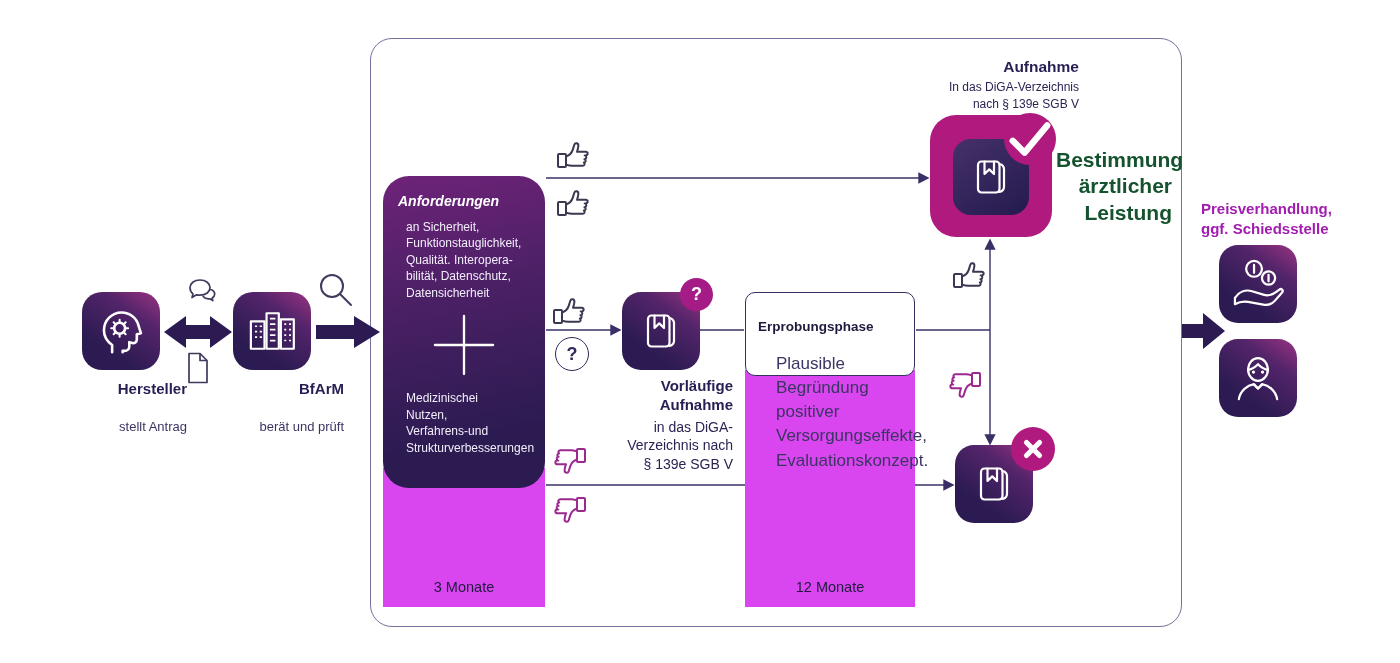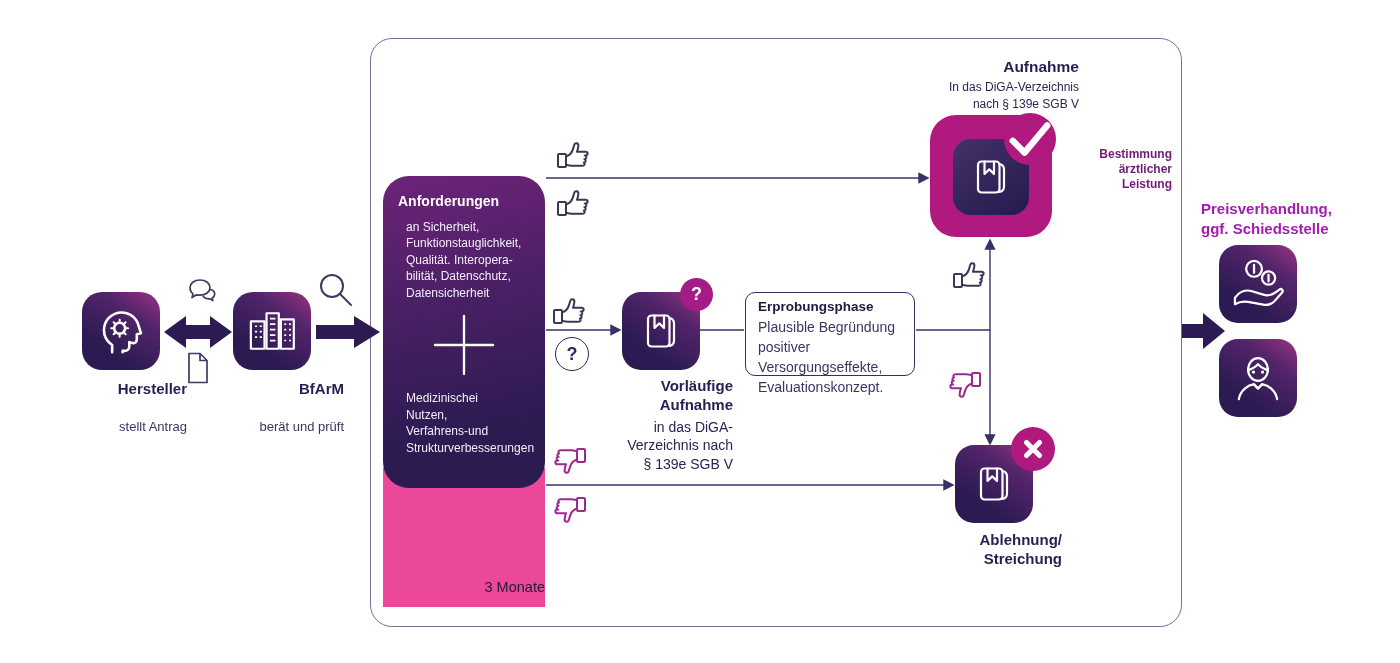--- a/index.html
+++ b/index.html
@@ -6,45 +6,45 @@
   .canvas{
     position:relative;width:1400px;height:663px;background:#ffffff;overflow:hidden;
     font-family:"Liberation Sans","DejaVu Sans",sans-serif;color:#251f53;
   }
   .abs{position:absolute;}
   .pre{white-space:pre-line;}
   .center{text-align:right;}
   
   .outer-frame{border:1.4px solid #77709f;border-radius:22px;background:transparent;}
   
-  .band{background:#ec4899;display:flex;align-items:flex-end;justify-content:flex-end;}
+  .band{background:#d946ef;display:flex;align-items:flex-end;justify-content:center;}
   .band .months{font-size:14.5px;color:#1f1a3d;padding-bottom:12px;}
   
   .tile{
     display:flex;align-items:center;justify-content:center;border-radius:19px;
     background:linear-gradient(215deg,#9a3381 0%,#53246a 30%,#2c1b52 72%);
     color:#ffffff;
   }
   .tile-78{width:78px;height:78px;}
   
   .req-box{
     width:162px;height:312px;border-radius:26px;box-sizing:border-box;
     background:linear-gradient(168deg,#6e2379 0%,#4b2065 38%,#2b1b51 82%);
     color:#ffffff;padding:17px 15px 12px 15px;z-index:3;
   }
-  .req-box h3{margin:0 16px 7px 0;font-size:14px;line-height:1.25;}
+  .req-box h3{margin:0 16px 7px 0;font-size:14px;line-height:1.25;font-style:italic;}
   .req-box p{margin:8px;font-size:12px;line-height:1.38;color:#f2eefb;}
   .plus-wrap{display:flex;justify-content:center;margin:13px 0 14px 0;}
   
   .trial-box{
     width:170px;height:84px;box-sizing:border-box;background:#ffffff;
-    border:1.3px solid #34305f;border-radius:10px;padding:6px 12px;z-index:4;
+    border:1.3px solid #34305f;border-radius:10px;padding:26px 12px;z-index:4;
   }
   .trial-box h4{margin:0 0 4px 0;font-size:13.5px;color:#1f1a3d;}
-  .trial-box p{margin:0;font-size:14px;line-height:1.42;color:#3b3563;}
+  .trial-box p{margin:18px;font-size:17px;line-height:1.42;color:#3b3563;}
   
   .accept-outer{width:122px;height:122px;border-radius:26px;background:#b0197e;z-index:3;}
   .accept-inner{
     width:76px;height:76px;border-radius:18px;z-index:4;
     background:linear-gradient(145deg,#453169,#241a4e);
     display:flex;align-items:center;justify-content:center;color:#fff;
   }
   .carve-circle{width:52px;height:52px;border-radius:50%;background:#b0197e;z-index:5;}
   .badge-circle{
     border-radius:50%;background:#a51c86;color:#ffffff;z-index:6;
@@ -52,21 +52,21 @@
   }
   .q-ring{
     width:34px;height:34px;border-radius:50%;border:1.7px solid #2c2a5a;box-sizing:border-box;
     color:#2c2a5a;display:flex;align-items:center;justify-content:center;
     font-size:18px;font-weight:bold;z-index:4;background:#fff0;
   }
   
   .node-title{font-weight:bold;font-size:15px;line-height:1.25;color:#251f53;}
   .node-sub{font-size:13px;line-height:1.3;color:#3b3563;margin-top:20px;}
   .small-sub{font-size:14px;line-height:1.35;color:#2a2453;margin-top:3px;}
-  .big-label{font-weight:bold;font-size:12px;line-height:1.25;color:#701a75;}
+  .big-label{font-weight:bold;font-size:21px;line-height:1.25;color:#14532d;}
   .z2{z-index:2;} .z3{z-index:3;} .z6{z-index:6;}
   svg.pic{position:absolute;display:block;}
   .connector-layer{left:0;top:0;z-index:2;pointer-events:none;}
   .flip{transform:rotate(180deg);}
 </style>
 </head>
 <body>
 
 <div class="canvas">
 
@@ -170,20 +170,23 @@
       <polygon points="985.5,435 990,444 994.5,435"></polygon>
       <line x1="546" y1="485" x2="944" y2="485"></line>
       <polygon points="944,480.5 953,485 944,489.5"></polygon>
     </g>
   </svg>
 
   <div class="abs outer-frame" style="left:370px;top:38px;width:810px;height:587px;"></div>
 
   <div class="abs band z2" style="left:383px;top:468px;width:162px;height:139px;">
     <span class="months">3 Monate</span>
+  </div>
+  <div class="abs band z2" style="left:745px;top:370px;width:170px;height:237px;">
+    <span class="months">12 Monate</span>
   </div>
 
   <div class="abs tile tile-78 z3" style="left:82px;top:292px;border-radius:20px;">
     <svg width="60" height="60" viewBox="0 0 44 44">
         <use href="#head-gear"></use>
       </svg>
   </div>
   <div class="abs center z3" style="left:57px;top:380px;width:130px;">
     <div class="node-title">Hersteller</div>
     <div class="node-sub">stellt Antrag</div>
@@ -300,22 +303,20 @@
   <div class="abs tile tile-78 z3" style="left:955px;top:445px;">
     <svg width="44" height="44" viewBox="0 0 44 44">
         <use href="#book"></use>
       </svg>
   </div>
   <div class="abs badge-circle" style="left:1011px;top:427px;width:44px;height:44px;background:#b0197e;">
     <svg width="28" height="28" viewBox="0 0 30 30" color="#ffffff">
         <use href="#x-mark"></use>
       </svg>
   </div>
-  <div class="abs center node-title pre z3" style="left:926px;top:531px;width:136px;">Ablehnung/
-Streichung</div>
 
   <div class="abs pre z3" style="left:1201px;top:199px;width:160px;font-weight:bold;font-size:15px;line-height:1.3;color:#a21caf;">Preisverhandlung,
 ggf. Schiedsstelle</div>
   <div class="abs tile tile-78 z3" style="left:1219px;top:245px;">
     <svg width="58" height="58" viewBox="0 0 44 44">
         <use href="#hand-coins"></use>
       </svg>
   </div>
   <div class="abs tile tile-78 z3" style="left:1219px;top:339px;">
     <svg width="58" height="58" viewBox="0 0 44 44">

